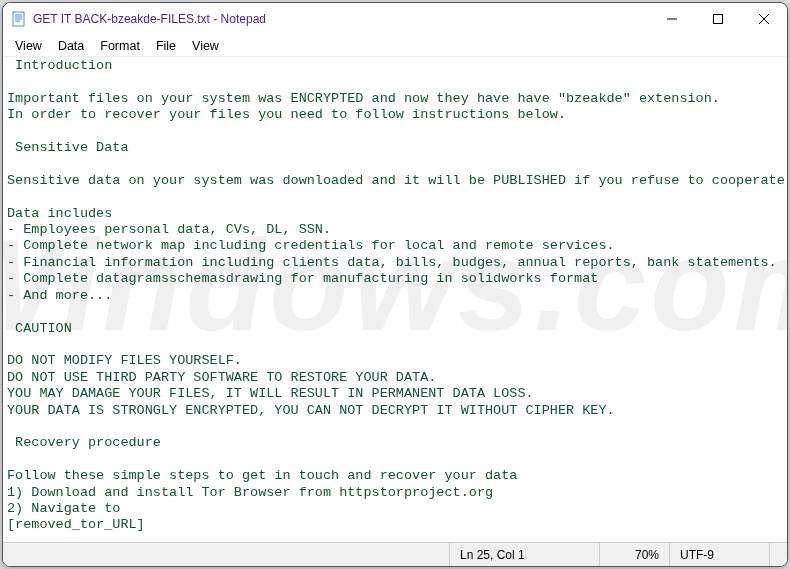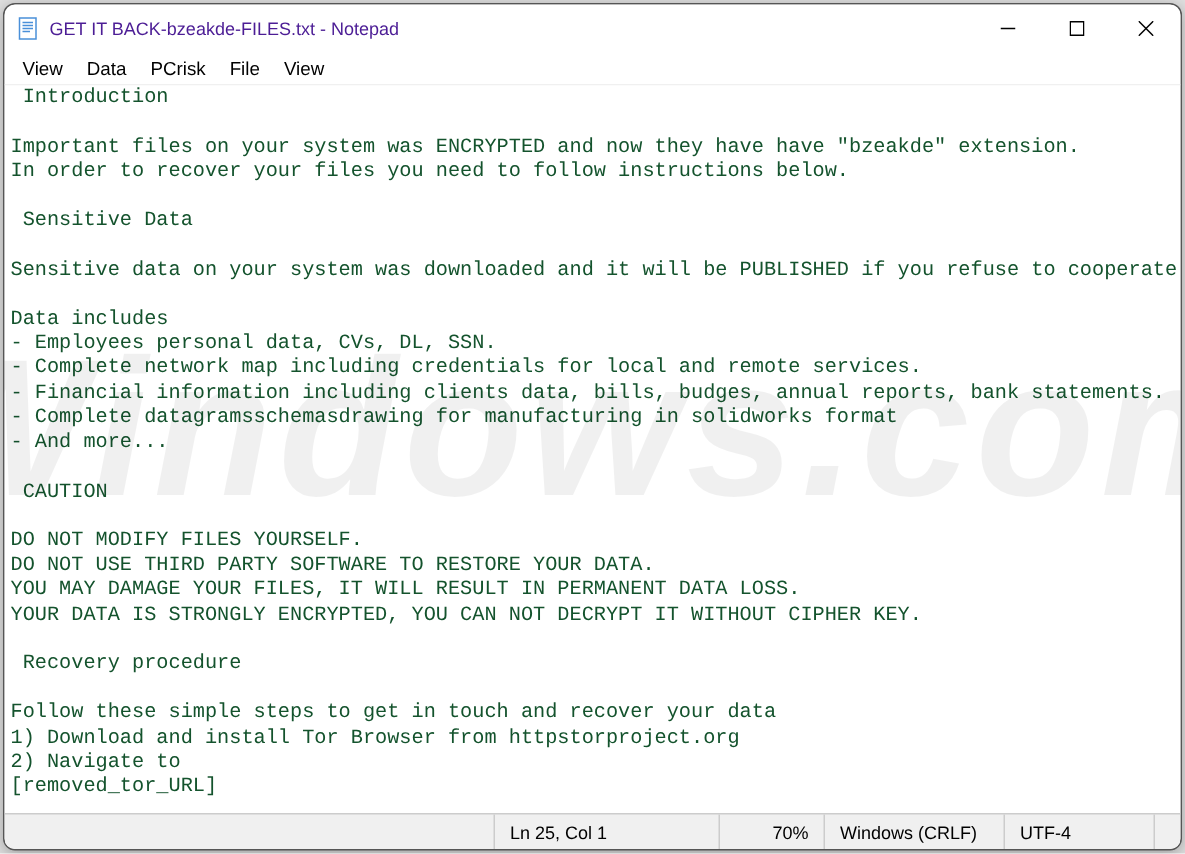--- a/index.html
+++ b/index.html
@@ -157,21 +157,21 @@
             <line x1="0" y1="0" x2="10" y2="10" stroke="#000" stroke-width="1"></line>
             <line x1="10" y1="0" x2="0" y2="10" stroke="#000" stroke-width="1"></line>
           </svg>
       </div>
     </div>
   </div>
 
   <div class="menubar">
     <span class="menu-item">View</span>
     <span class="menu-item">Data</span>
-    <span class="menu-item">PCrisk</span>
+    <span class="menu-item">Format</span>
     <span class="menu-item">File</span>
     <span class="menu-item">View</span>
   </div>
 
   <div class="textarea"> Introduction
 
 Important files on your system was ENCRYPTED and now they have have "bzeakde" extension.
 In order to recover your files you need to follow instructions below.
 
  Sensitive Data
@@ -196,17 +196,16 @@
 
 Follow these simple steps to get in touch and recover your data
 1) Download and install Tor Browser from httpstorproject.org
 2) Navigate to
 [removed_tor_URL]</div>
 
   <div class="statusbar">
     <div class="status-cell"></div>
     <div class="status-cell status-lc">Ln 25, Col 1</div>
     <div class="status-cell status-zoom">70%</div>
-    <div class="status-cell status-eol">Windows (CRLF)</div>
-    <div class="status-cell status-enc">UTF-4</div>
+    <div class="status-cell status-enc">UTF-9</div>
     <div class="status-grip"></div>
   </div>
 </div>
 
 </body></html>

